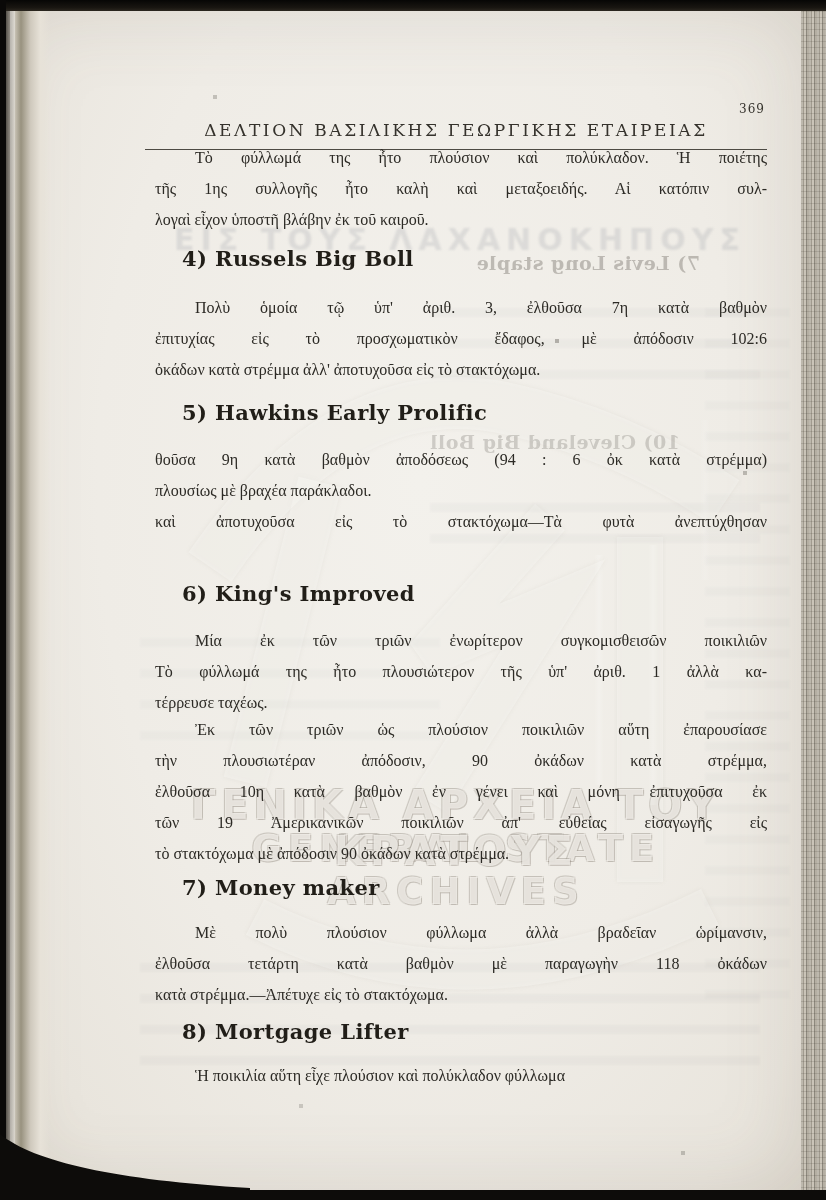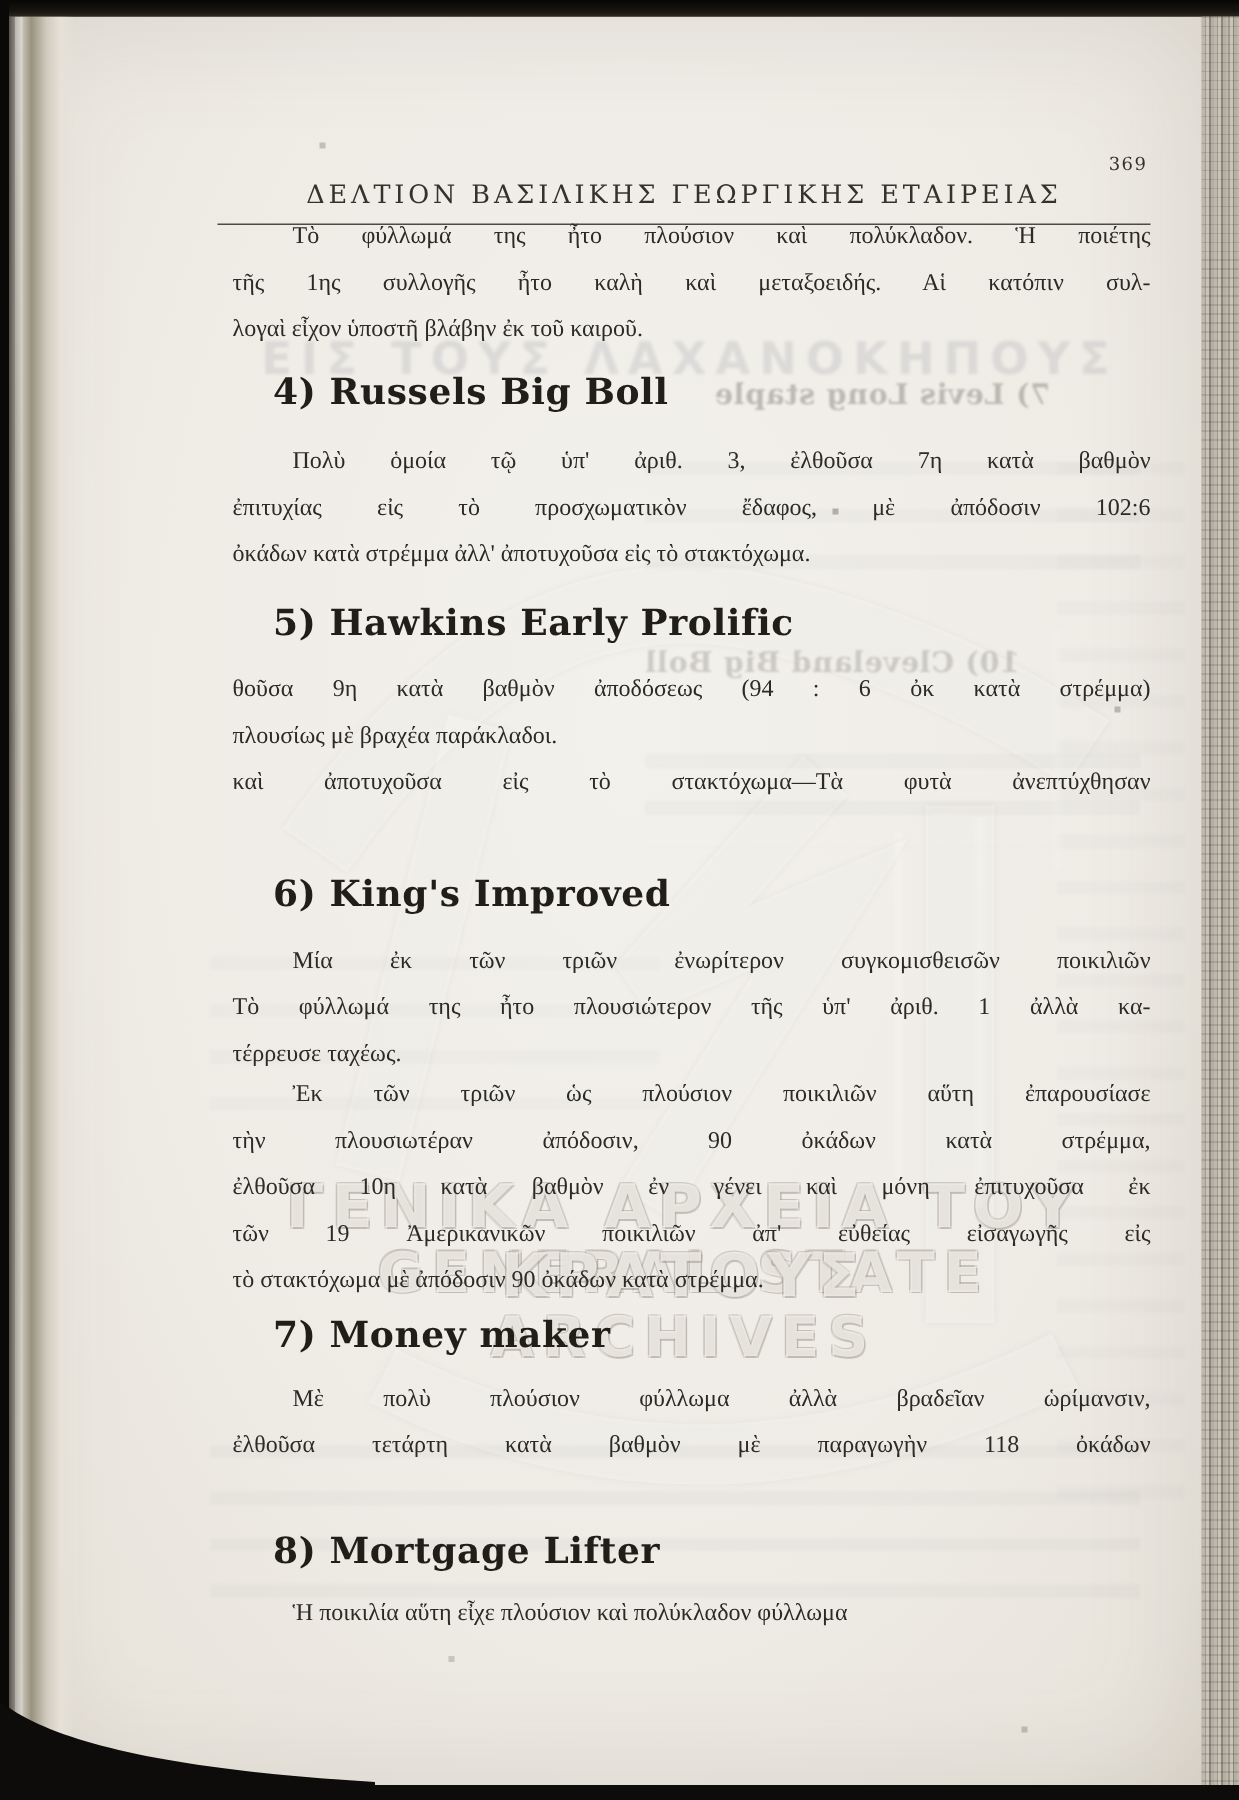--- a/index.html
+++ b/index.html
@@ -32,21 +32,21 @@
   .runhead .t{display:block;text-align:center;font-size:17px;letter-spacing:2.6px;margin-top:23px;}
   .runhead .n{position:absolute;right:2px;top:5px;font-size:12px;letter-spacing:1px;}
 
   
   .col{position:absolute;left:155px;width:612px;z-index:5;color:#2c2a25;
        font-size:16px;line-height:31px;font-family:Liberation Serif, serif;}
   .ln{text-align:justify;text-align-last:justify;height:31px;}
   .ln.end{text-align-last:left;}
   .ln.fi{text-indent:40px;}
   .sech{position:absolute;left:155px;width:612px;z-index:5;margin:0;padding-left:27px;
-        font-size:24px;font-weight:bold;color:#211e18;letter-spacing:.4px;font-family:"DejaVu Serif",serif;}
+        font-size:21px;font-weight:bold;color:#211e18;letter-spacing:.4px;font-family:"DejaVu Serif",serif;}
 
   
   .emblem{position:absolute;left:170px;top:352px;z-index:3;opacity:.5;}
   .wmt{position:absolute;left:140px;width:632px;z-index:4;text-align:center;
        font-family:"DejaVu Sans",sans-serif;font-weight:bold;color:rgba(246,244,238,.78);
        text-shadow:1px 1px 0 rgba(146,140,128,.38),-1px -1px 0 rgba(146,140,128,.30),
                    1px -1px 0 rgba(146,140,128,.20),-1px 1px 0 rgba(146,140,128,.20);}
   .wm-gr{top:782px;font-size:40px;letter-spacing:5px;}
   .wm-en{top:827px;font-size:37px;letter-spacing:6px;}
 
@@ -151,20 +151,21 @@
     <div class="ln">τὴν πλουσιωτέραν ἀπόδοσιν, 90 ὀκάδων κατὰ στρέμμα,</div>
     <div class="ln">ἐλθοῦσα 10η κατὰ βαθμὸν ἐν γένει καὶ μόνη ἐπιτυχοῦσα ἐκ</div>
     <div class="ln">τῶν 19 Ἀμερικανικῶν ποικιλιῶν ἀπ' εὐθείας εἰσαγωγῆς εἰς</div>
     <div class="ln end">τὸ στακτόχωμα μὲ ἀπόδοσιν 90 ὀκάδων κατὰ στρέμμα.</div>
   </div>
 
   <h2 class="sech" style="top:875px">7) Money maker</h2>
   <div class="col" style="top:917px">
     <div class="ln fi">Μὲ πολὺ πλούσιον φύλλωμα ἀλλὰ βραδεῖαν ὡρίμανσιν,</div>
     <div class="ln">ἐλθοῦσα τετάρτη κατὰ βαθμὸν μὲ παραγωγὴν 118 ὀκάδων</div>
+    <div class="ln end">κατὰ στρέμμα.—Ἀπέτυχε εἰς τὸ στακτόχωμα.</div>
   </div>
 
   <h2 class="sech" style="top:1019px">8) Mortgage Lifter</h2>
   <div class="col" style="top:1060px">
     <div class="ln end fi">Ἡ ποικιλία αὕτη εἶχε πλούσιον καὶ πολύκλαδον φύλλωμα</div>
   </div>
 
   <div class="edge-top"></div>
   <div class="edge-bottom"></div>
   <div class="edge-left"></div>

